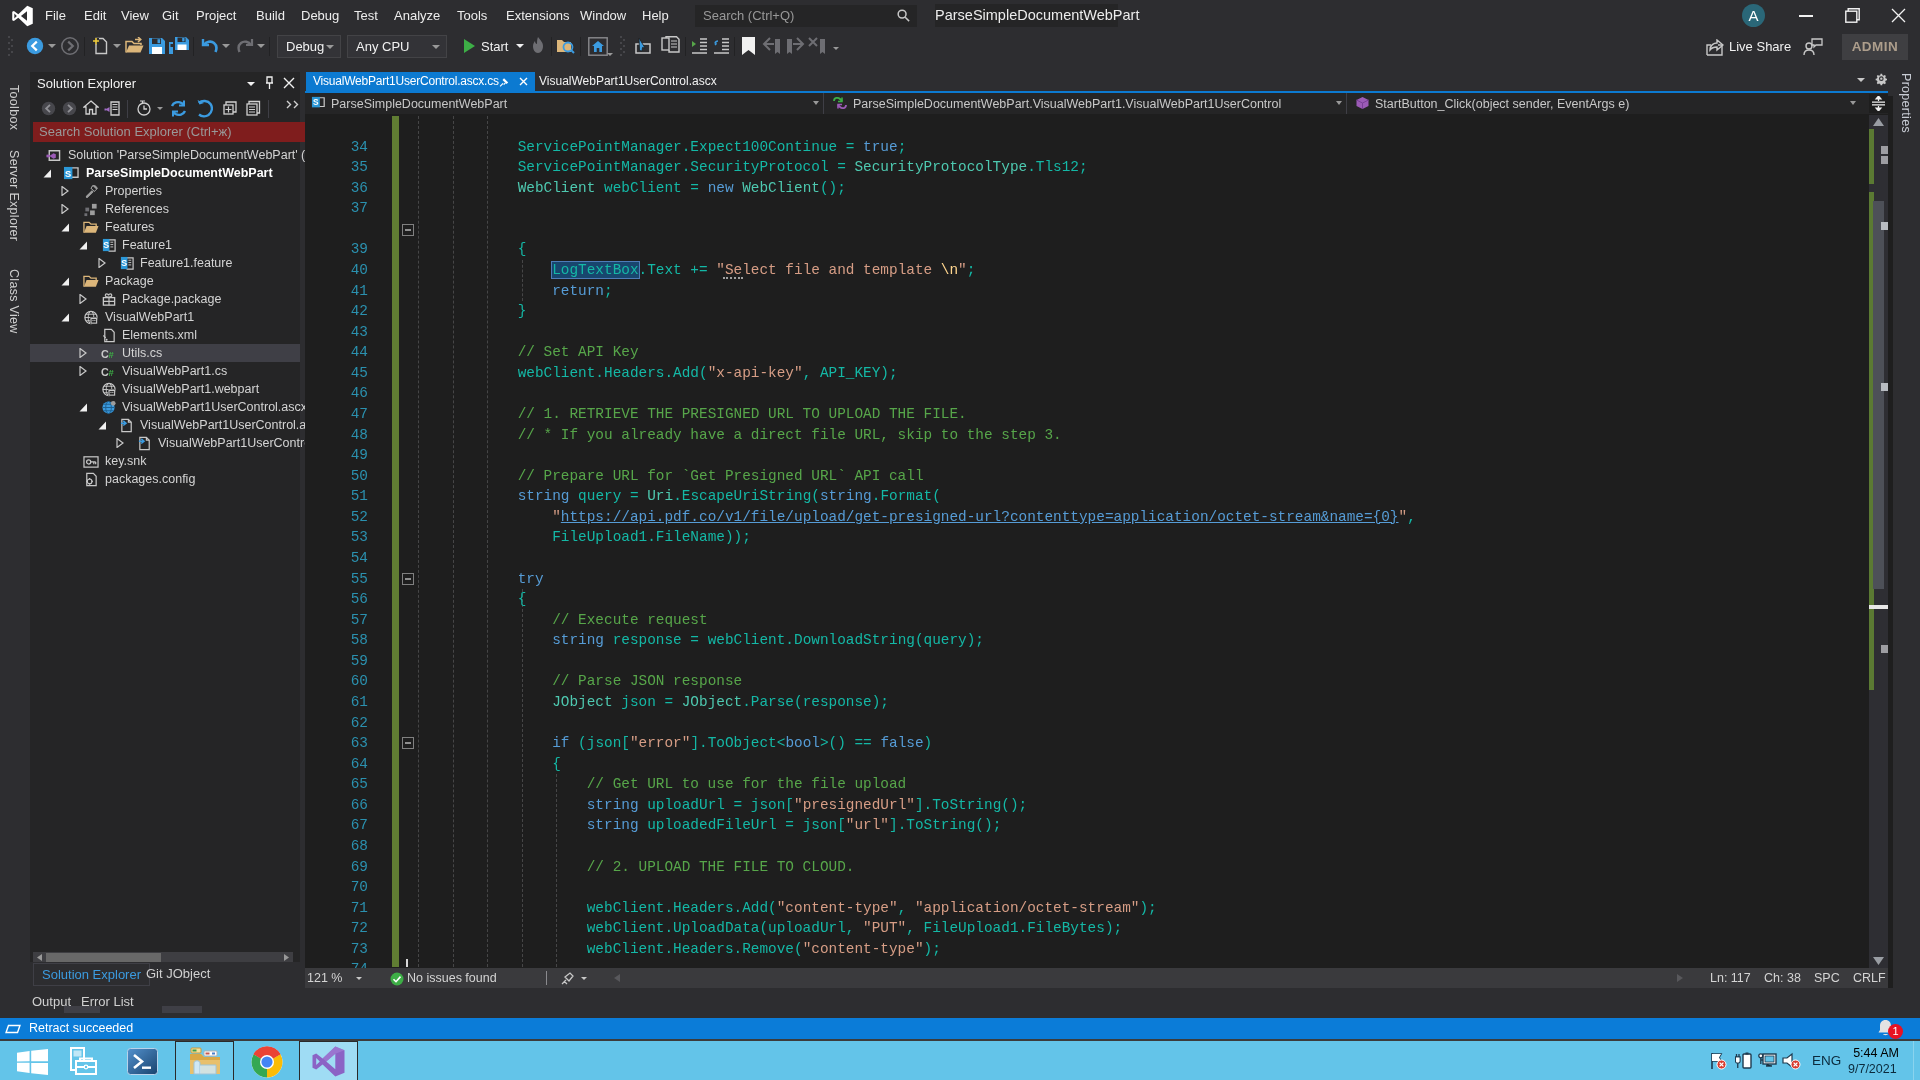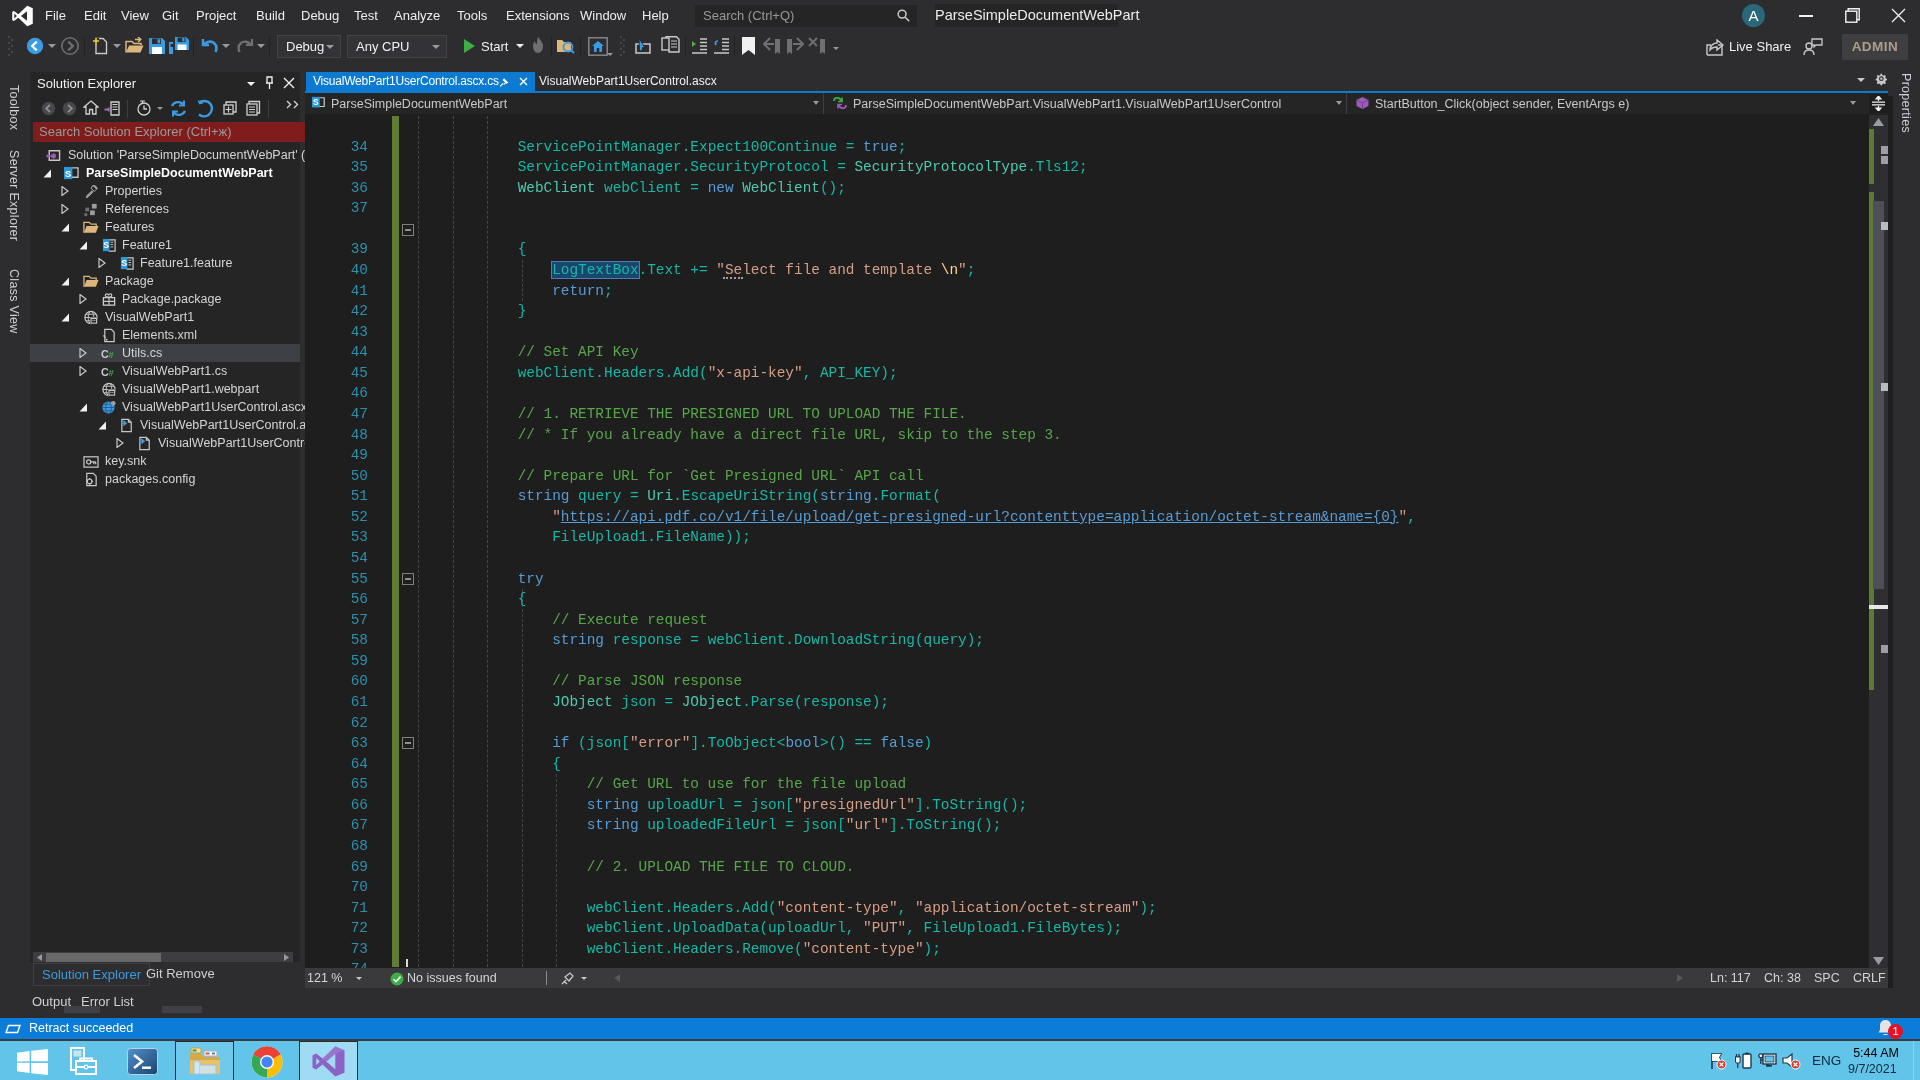--- a/index.html
+++ b/index.html
@@ -709,21 +709,21 @@
     <span class="abs" style="left:1459px;top:3px">Ch: 38</span>
     <span class="abs" style="left:1509px;top:3px">SPC</span>
     <span class="abs" style="left:1548px;top:3px">CRLF</span>
   </div>
 </div>
 <div id="propstrip">
   <div class="vtab" style="left:6px;top:11px;color:#c8ccd4">Properties</div>
 </div>
 <div id="setabs">
   <div class="abs" style="left:3px;top:1px;height:23px;border:1px solid #3f3f46;color:#3b9be0;line-height:21px;padding:0 8px">Solution Explorer</div>
-  <div class="abs" style="left:108px;top:1px;height:23px;color:#d0d0d0;line-height:21px;padding:0 8px">Git Remove</div>
+  <div class="abs" style="left:108px;top:1px;height:23px;color:#d0d0d0;line-height:21px;padding:0 8px">Git JObject</div>
 </div>
 <div id="outrow">
   <span class="abs" style="left:32px;top:6px">Output</span>
   <span class="abs" style="left:81px;top:6px">Error List</span>
   <div class="abs" style="left:64px;top:18px;width:36px;height:7px;background:#3f3f46"></div>
   <div class="abs" style="left:162px;top:18px;width:40px;height:7px;background:#3f3f46"></div>
 </div>
 <div id="statusbar">
   <svg class="abs" style="left:5px;top:5px" width="16" height="12" viewBox="0 0 23 13">
         <path d="M5 1.5 H21.5 L18 11.5 H1.5 Z" fill="none" stroke="#ffffff" stroke-width="2"></path>

